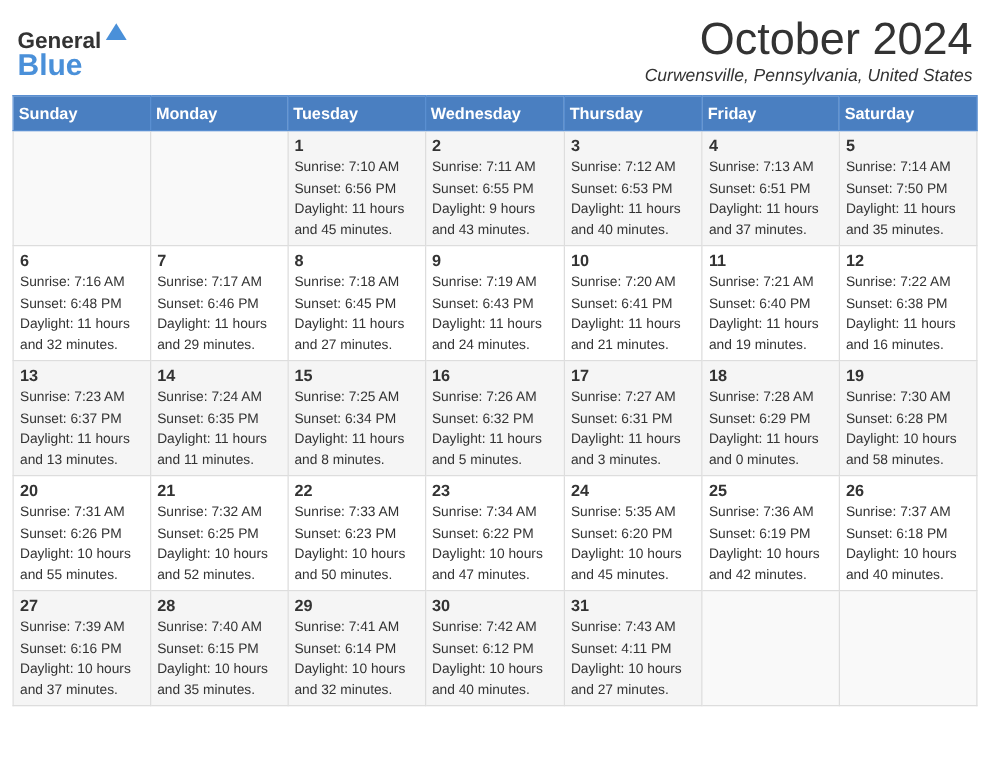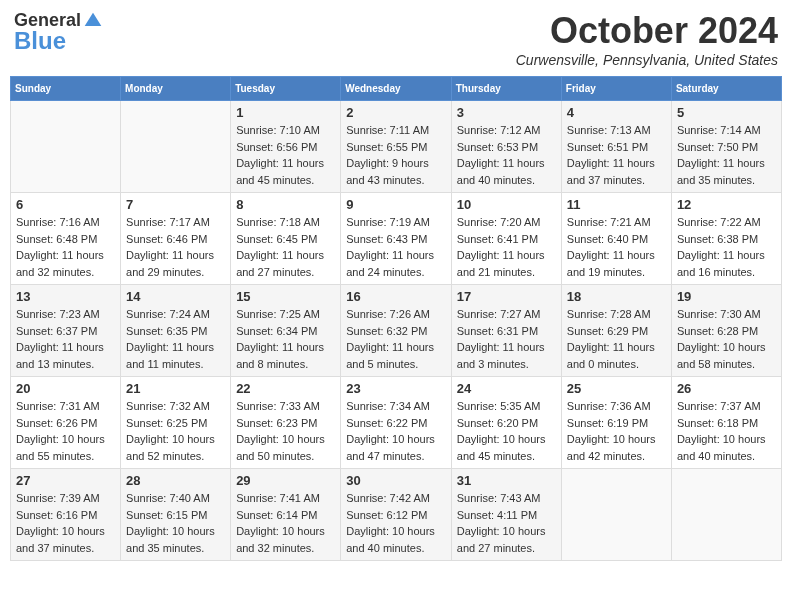--- a/index.html
+++ b/index.html
@@ -23,54 +23,55 @@
       align-items: flex-start;
     }
     .logo-text {
       display: flex;
       align-items: center;
     }
     .logo-general {
       font-size: 18px;
       font-weight: bold;
       color: #333;
+      margin-top: 12px;
     }
     .logo-blue {
       font-size: 24px;
       font-weight: bold;
       color: #4a90d9;
     }
     .logo-icon {
       width: 20px;
       height: 20px;
       margin-left: 2px;
     }
     .title-section {
       text-align: right;
     }
     .month-title {
       font-size: 36px;
-      font-weight: bold;
+      font-weight: normal;
       color: #333;
     }
     .location {
       font-size: 14px;
       color: #333;
       font-style: italic;
     }
     .calendar {
       width: 100%;
       border-collapse: collapse;
       border: 1px solid #ccc;
     }
     .calendar th {
       background: #4a7fc1;
       color: #fff;
       padding: 6px 4px;
-      font-size: 10px;
+      font-size: 13px;
       font-weight: bold;
       text-align: left;
       border: 1px solid #5a8fd1;
     }
     .calendar td {
       vertical-align: top;
       padding: 4px 5px;
       font-size: 11px;
       color: #333;
       border: 1px solid #ddd;

